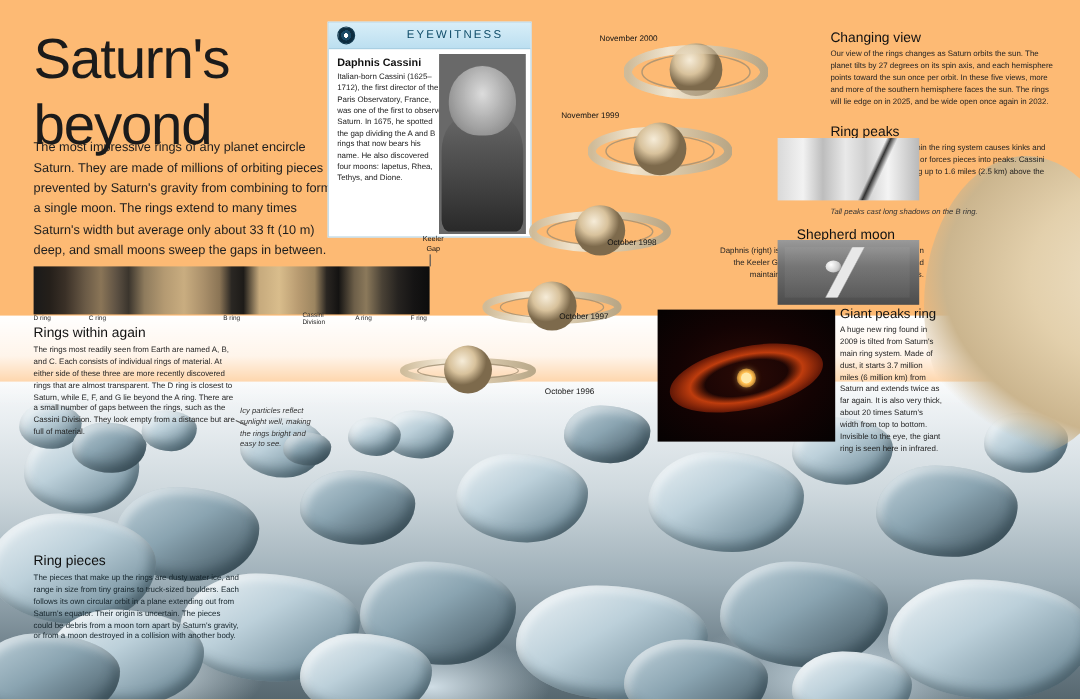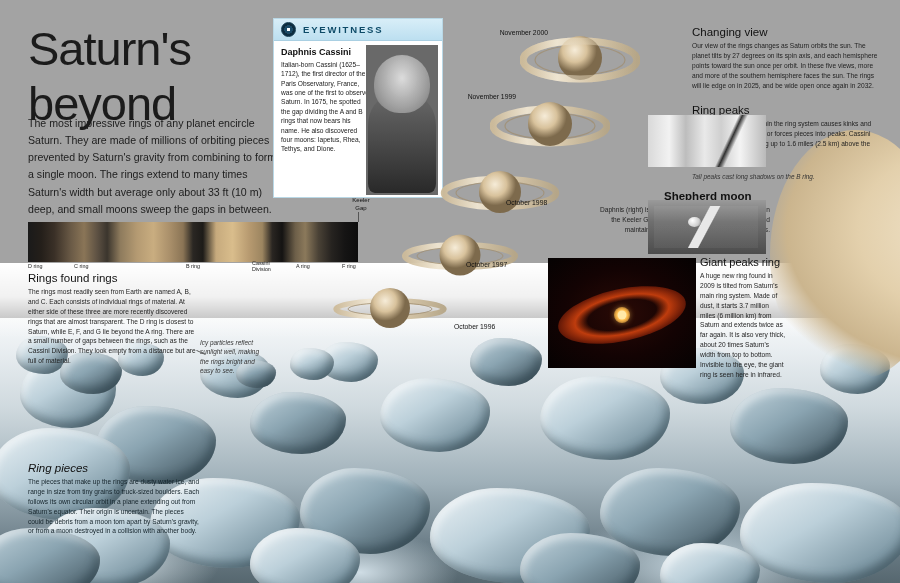--- a/index.html
+++ b/index.html
@@ -2,21 +2,21 @@
 <html><head>
 <meta charset="utf-8">
 <style>
   * { box-sizing: border-box; }
   html, body { margin:0; padding:0; }
   body {
     width:900px; height:583px; overflow:hidden;
     font-family:"Liberation Sans", sans-serif;
     background:#ffffff; position:relative;
   }
-  .page { position:absolute; inset:0; background:#a3a3a3; overflow:hidden; }
+  .page { position:absolute; inset:0; background:#fdba74; overflow:hidden; }
 
   
   .icefield {
     position:absolute; left:0; right:0; bottom:0; height:265px;
     background:
       radial-gradient(ellipse 160px 70px at 12% 92%, #d8e4ea 0%, rgba(216,228,234,0) 70%),
       radial-gradient(ellipse 140px 60px at 40% 96%, #cfdde5 0%, rgba(207,221,229,0) 70%),
       radial-gradient(ellipse 200px 80px at 78% 94%, #c9d9e2 0%, rgba(201,217,226,0) 70%),
       linear-gradient(to bottom, #f6f8f9 0%, #e9eef1 12%, #cfd9de 34%, #9fb0b9 62%, #6d7f89 85%, #56676f 100%);
   }
@@ -49,21 +49,21 @@
     background:#ffffff; border:1px solid #b9d8e6;
   }
   .ey-head {
     height:22px; background:linear-gradient(to bottom,#d8eef8,#bcdff0);
     display:flex; align-items:center; gap:7px; padding:0 7px;
     border-bottom:1px solid #a9cfe2;
   }
   .ey-eye { width:15px; height:15px; border-radius:50%;
     background:radial-gradient(circle at 50% 50%, #fff 0 20%, #1b4a66 21% 46%, #0d2c3f 47% 100%);
     border:1px solid #12394f; }
-  .ey-title { font-size:9.5px; letter-spacing:1.8px; font-weight:700; color:#0e4b68; }
+  .ey-title { font-size:9.5px; letter-spacing:1.8px; font-weight:400; color:#0e4b68;margin-left:36px; }
   .ey-body { padding:6px 7px 0 7px; position:relative; height:158px; }
   .ey-name { font-size:9px; font-weight:700; color:#111; margin-bottom:3px; }
   .ey-text { font-size:6.6px; line-height:1.42; color:#222; width:88px; }
   .ey-portrait {
     position:absolute; right:4px; top:4px; width:72px; height:150px;
     background:
       radial-gradient(ellipse 26px 30px at 50% 26%, #e8e2d8 0%, #b9b2a6 60%, #6e6a61 100%),
       linear-gradient(to bottom, #8d8a82 0%, #5d5b55 45%, #3a3936 100%);
     filter:grayscale(1) contrast(1.05);
   }
@@ -156,21 +156,21 @@
     box-shadow:0 0 6px 2px rgba(255,200,90,.9);
   }
 
   
   .lead { position:absolute; background:#555; }
 
   
   .ringpieces {
     position:absolute; left:28px; top:462px; width:172px;
   }
-  .ringpieces .cap-h { color:#0f0f0f;font-style:italic; }
+  .ringpieces .cap-h { color:#0f0f0f; }
   .ringpieces .cap-p { color:#15242b; }
 </style>
 </head>
 <body>
 
 <div class="page">
 
   <div class="icefield">
     <div class="boulder" style="left:20px; top:40px; width:96px; height:70px;"></div>
     <div class="boulder dark" style="left:96px; top:88px; width:120px; height:78px;"></div>
@@ -305,21 +305,21 @@
   </div>
 
   <div class="cap" style="left:692px; top:26px; width:192px;">
     <div class="cap-h">Changing view</div>
     <div class="cap-p">Our view of the rings changes as Saturn orbits the sun. The planet tilts by 27 degrees on its spin axis, and each hemisphere points toward the sun once per orbit. In these five views, more and more of the southern hemisphere faces the sun. The rings will lie edge on in 2025, and be wide open once again in 2032.</div>
   </div>
   <div class="peaks"></div>
   <div class="ital" style="position:absolute; left:692px; top:172px; width:180px;">Tall peaks cast long shadows on the B ring.</div>
 
   <div class="cap" style="left:592px; top:190px; width:178px; text-align:right;">
-    <div class="cap-h" style="text-align:left; margin-left:72px;font-weight:bold;">Shepherd moon</div>
+    <div class="cap-h" style="text-align:left; margin-left:72px;">Shepherd moon</div>
     <div class="cap-p" style="text-align:right; width:178px;">Daphnis (right) is just 5 miles (8 km) wide and orbits within the Keeler Gap. It shepherds material into the ring and maintains the gap, causing ripples on both edges.</div>
   </div>
   <div class="shepherd">
     <div class="shep-moon"></div>
   </div>
 
   <div class="dustring">
     <div class="dust-ell"></div>
     <div class="dust-core"></div>
     <div class="dust-sat"></div>
@@ -338,21 +338,21 @@
 
   <div class="strip-tick" style="left:28px;  top:263px;">D ring</div>
   <div class="strip-tick" style="left:74px;  top:263px;">C ring</div>
   <div class="strip-tick" style="left:186px; top:263px;">B ring</div>
   <div class="strip-tick" style="left:252px; top:260px; white-space:pre-line; line-height:1.2;">Cassini
 Division</div>
   <div class="strip-tick" style="left:296px; top:263px;">A ring</div>
   <div class="strip-tick" style="left:342px; top:263px;">F ring</div>
 
   <div class="cap" style="left:28px; top:272px; width:168px;">
-    <div class="cap-h">Rings found rings</div>
+    <div class="cap-h">Rings within again</div>
     <div class="cap-p">The rings most readily seen from Earth are named A, B, and C. Each consists of individual rings of material. At either side of these three are more recently discovered rings that are almost transparent. The D ring is closest to Saturn, while E, F, and G lie beyond the A ring. There are a small number of gaps between the rings, such as the Cassini Division. They look empty from a distance but are full of material.</div>
   </div>
 
   <div class="ital" style="position:absolute; left:200px; top:338px; width:90px; white-space:pre-line;">Icy particles reflect
 sunlight well, making
 the rings bright and
 easy to see.</div>
   <div class="lead" style="left:196px; top:352px; width:10px; height:1px; transform:rotate(25deg);"></div>
 
   <div class="ringpieces">

